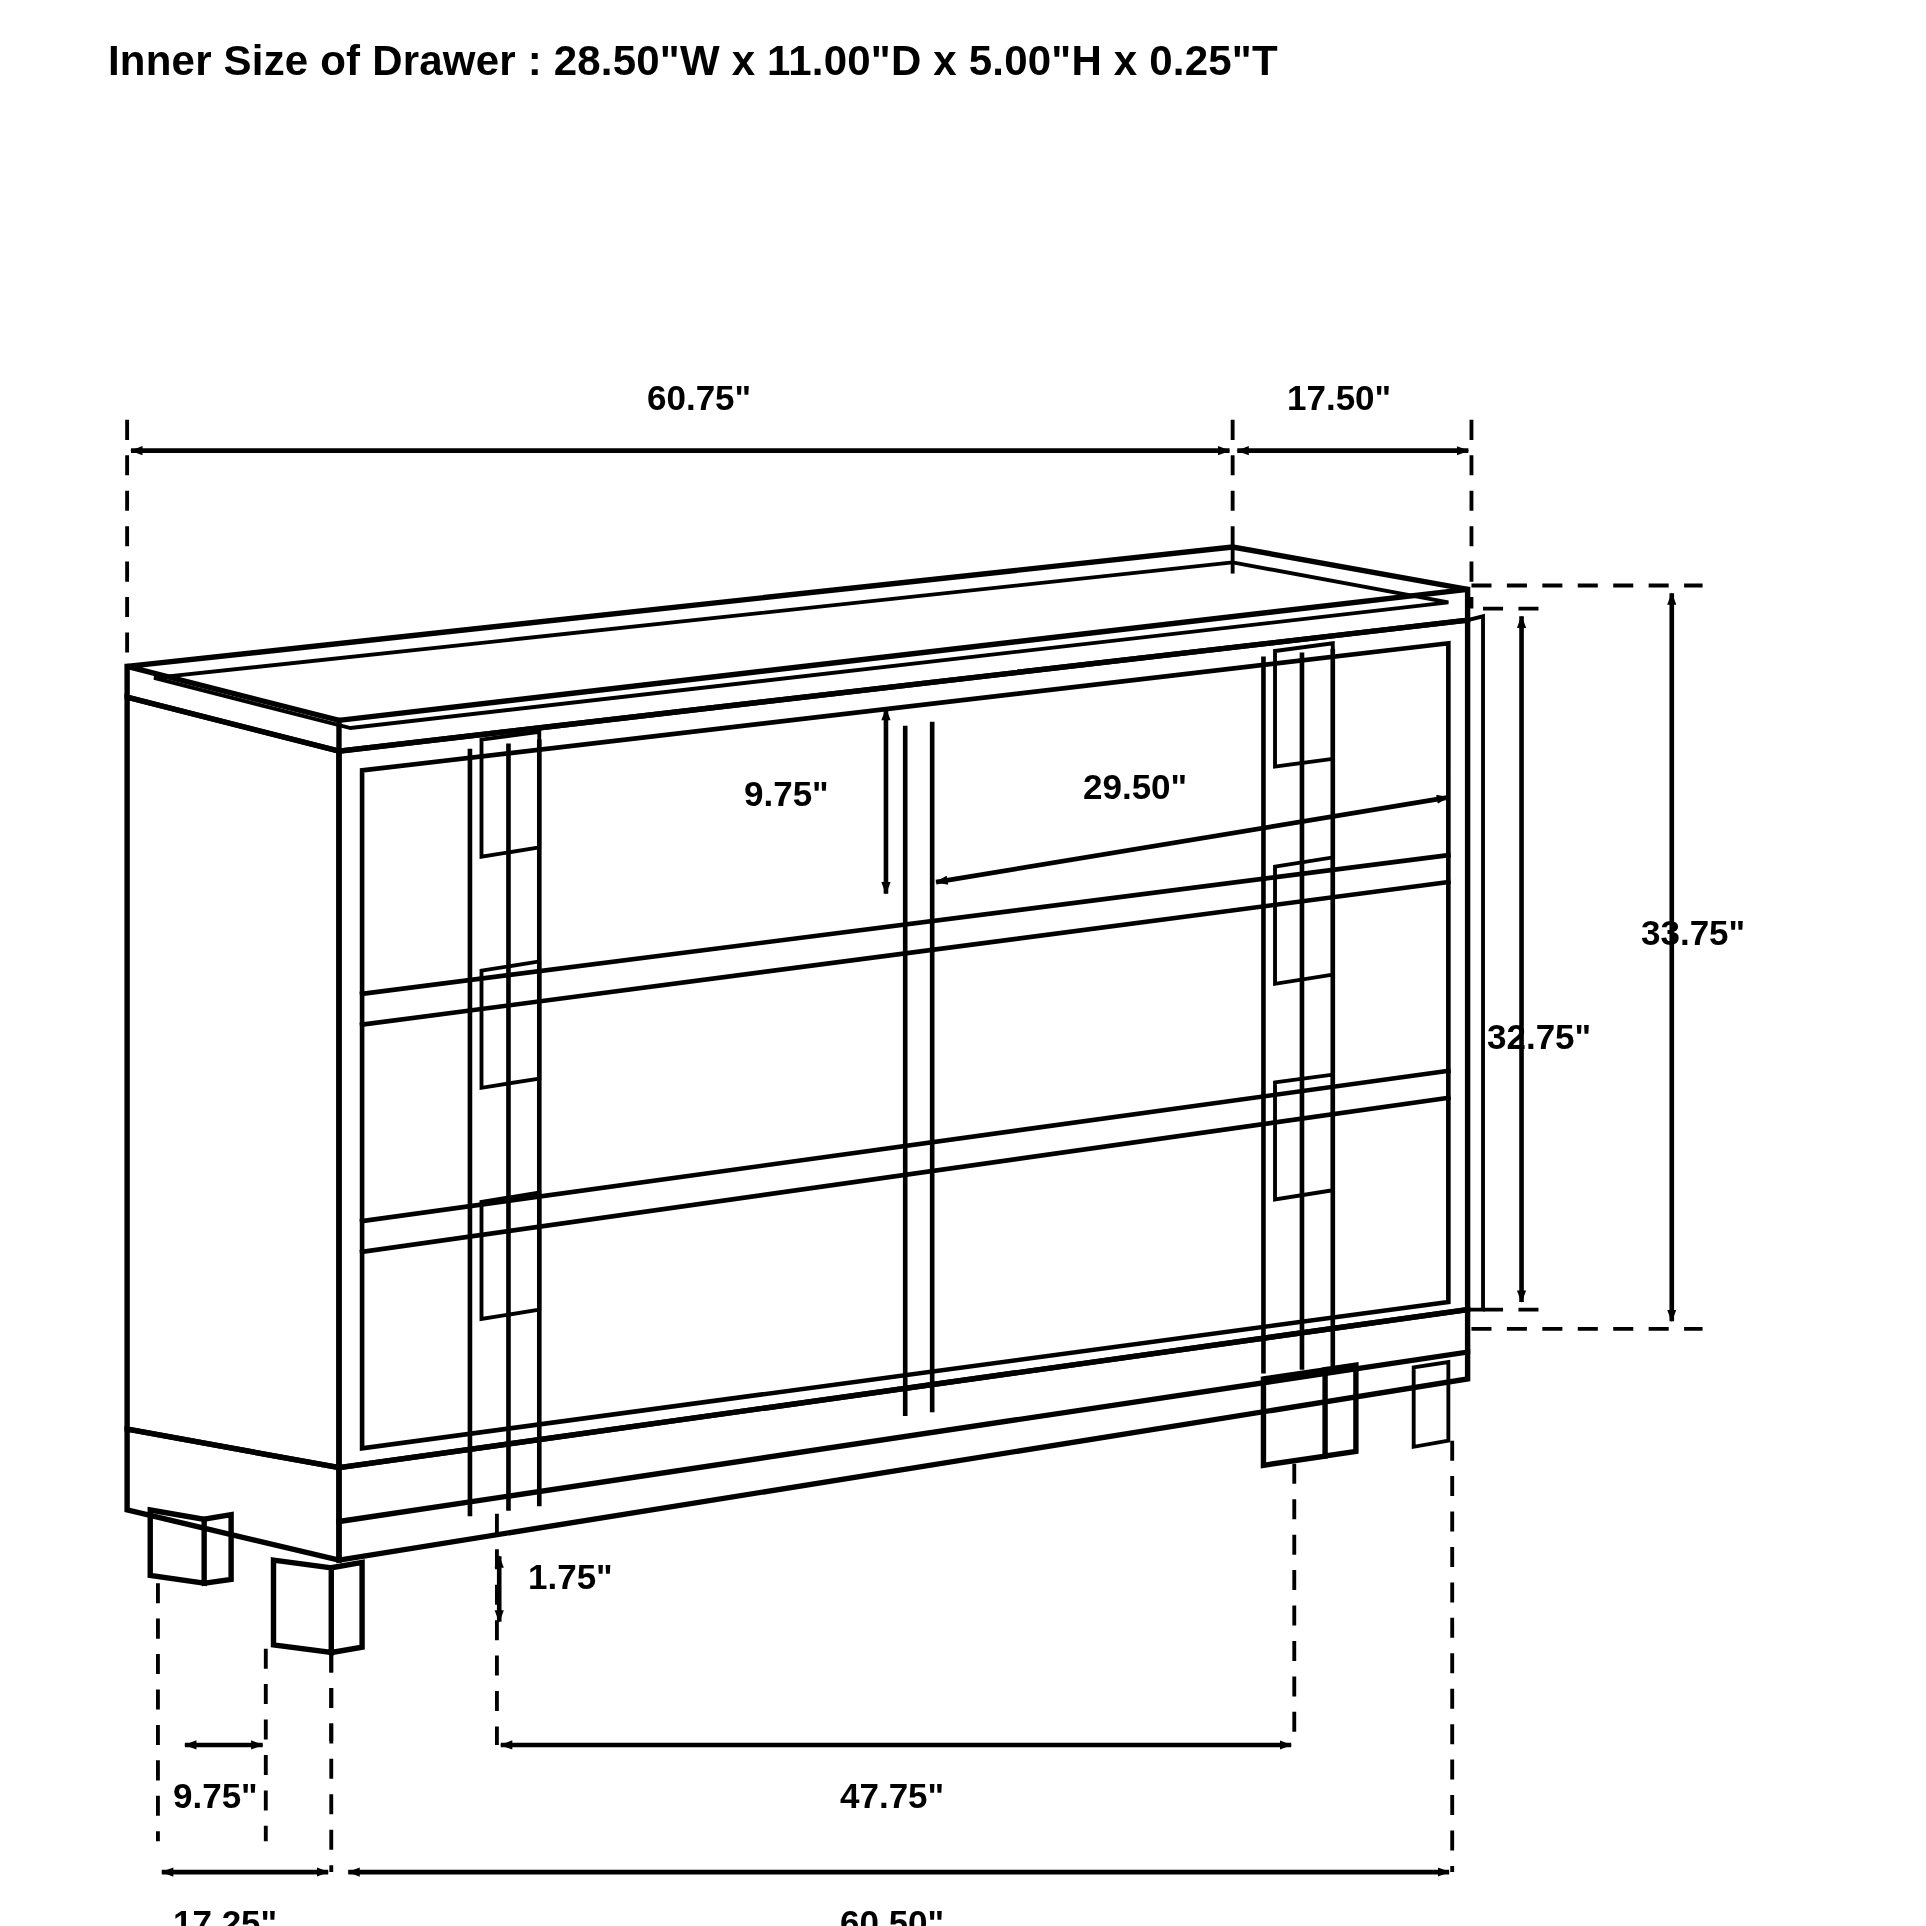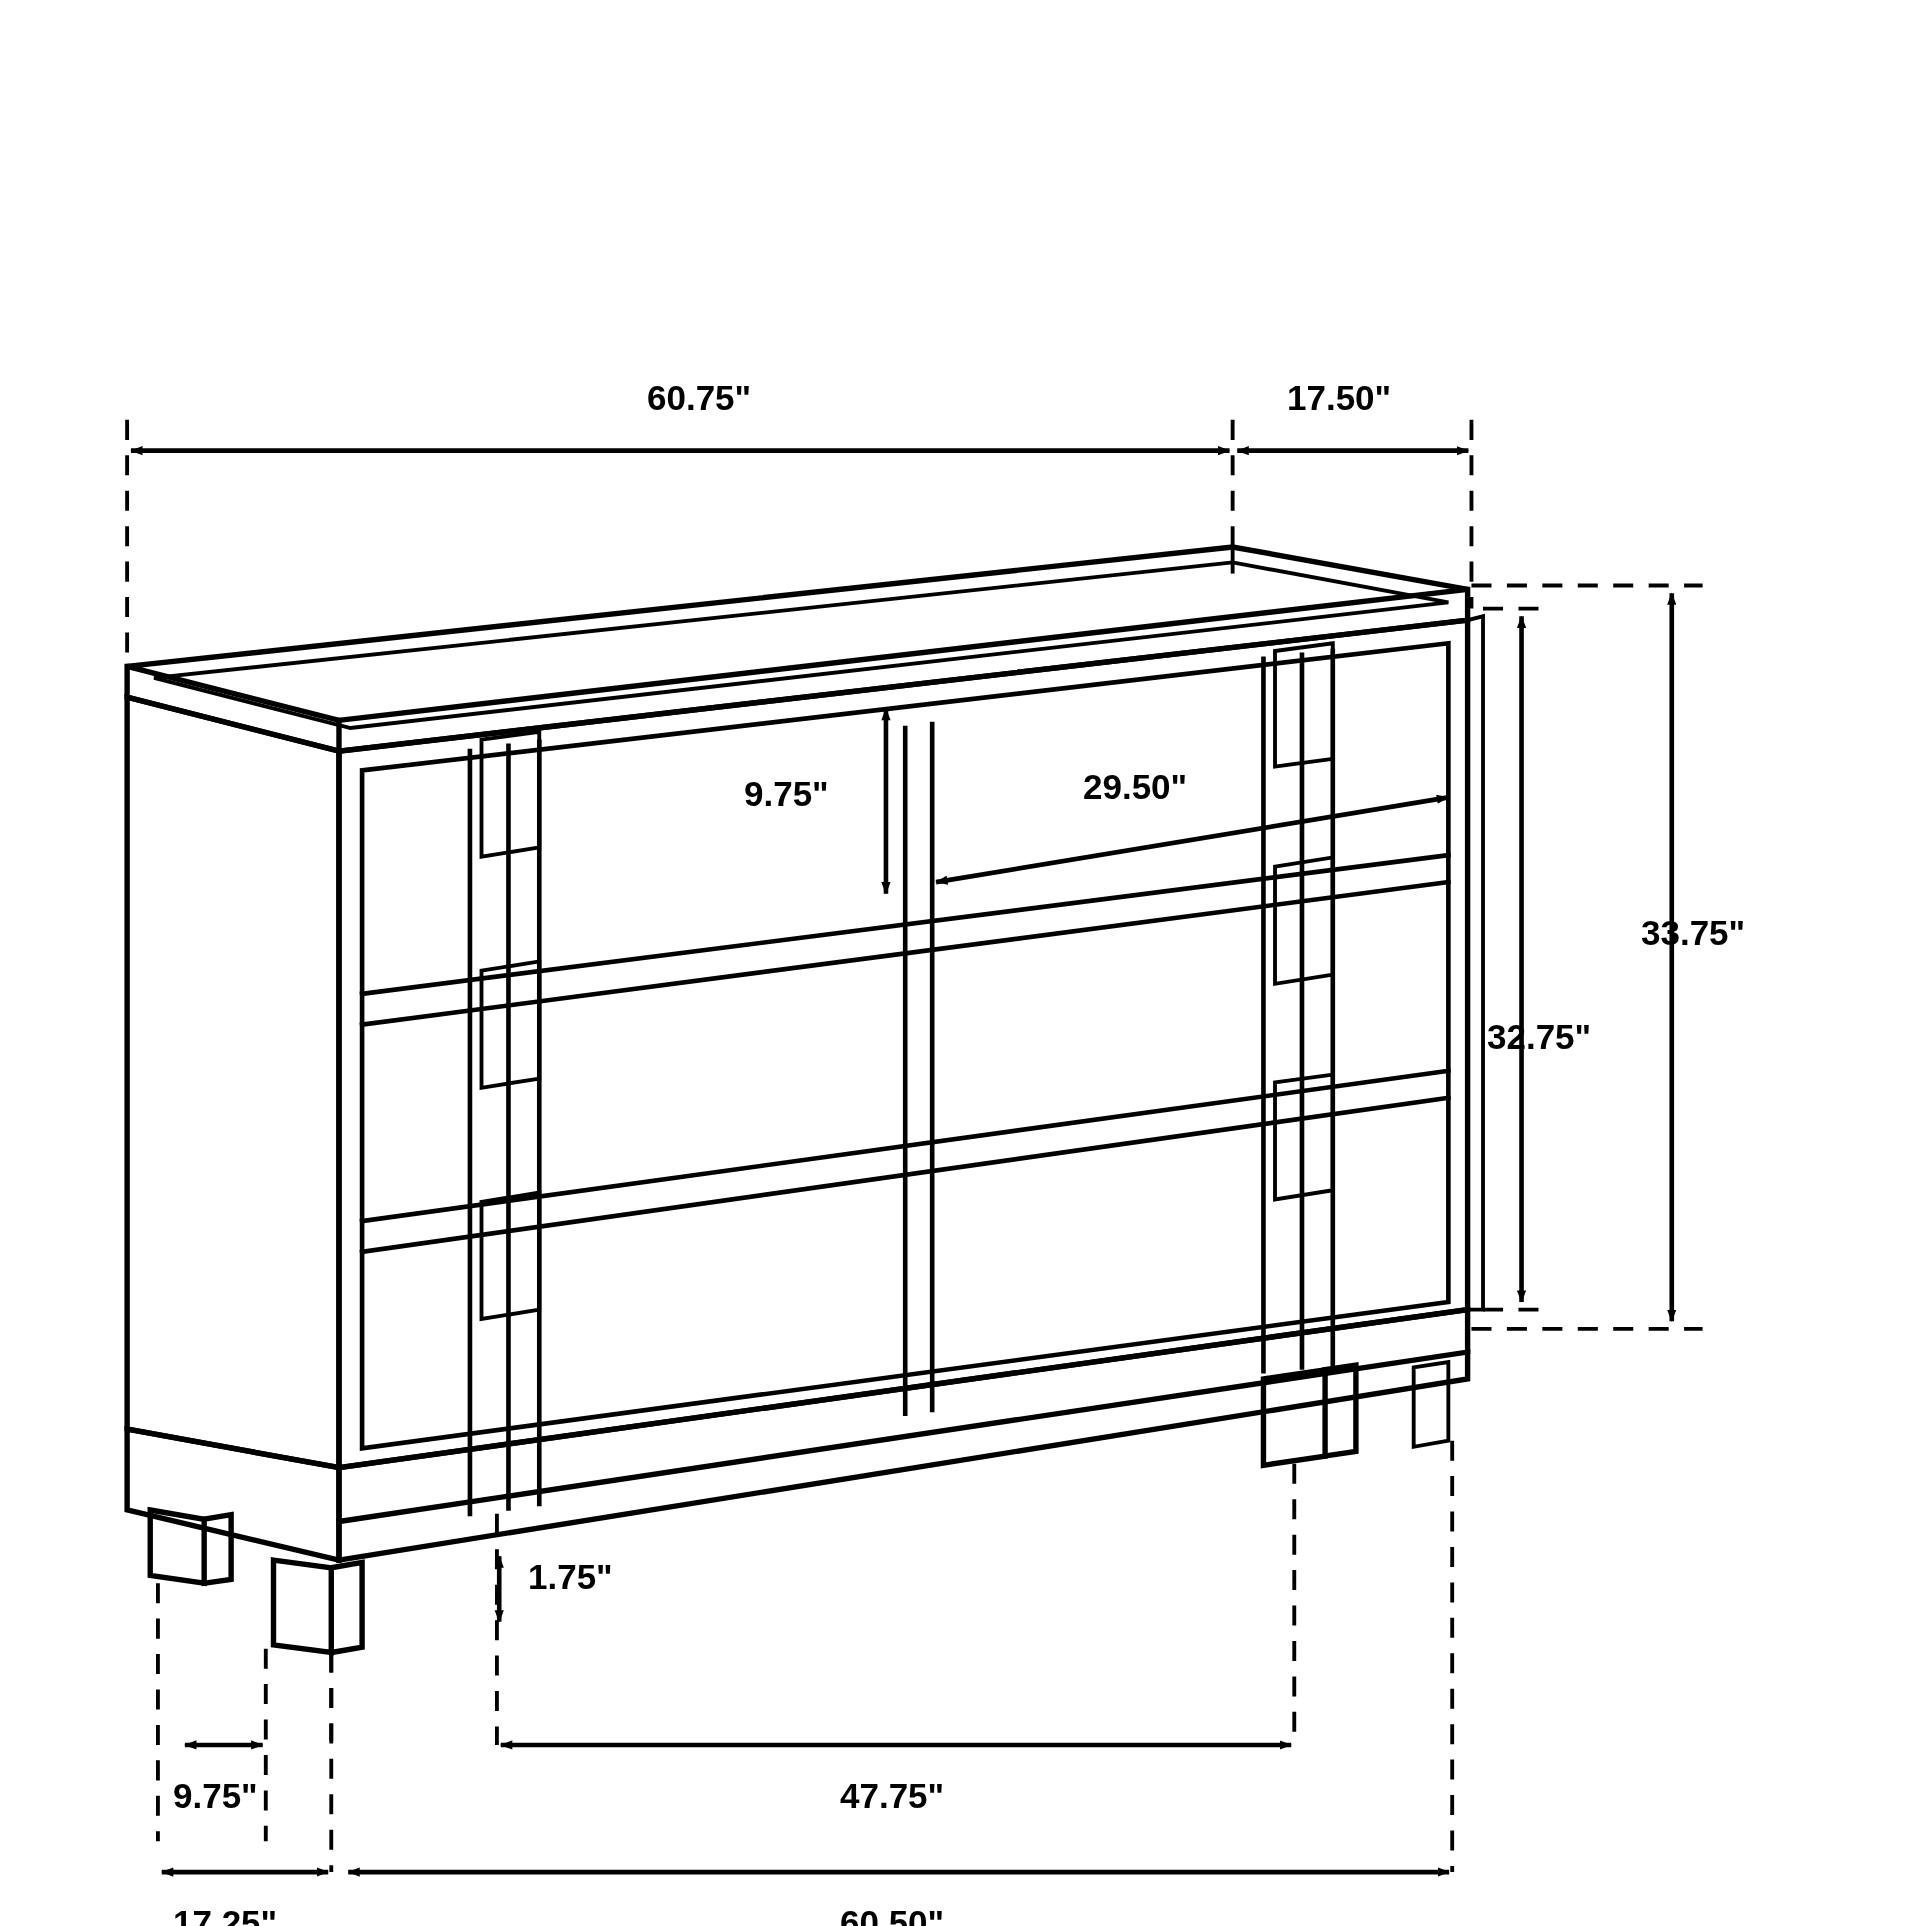--- a/index.html
+++ b/index.html
@@ -40,20 +40,21 @@
     font-size: 35px;
     font-weight: bold;
     white-space: nowrap;
   }
 </style>
 </head>
 <body>
 
 <div id="stage">
 
+  <div id="title">Inner Size of Drawer : 28.50"W x 11.00"D x 5.00"H x 0.25"T</div>
 
   <svg id="drawing" viewBox="0 0 2500 2500">
     <defs>
       <marker id="arrowEnd" markerWidth="18" markerHeight="18" refX="15" refY="6" orient="auto" markerUnits="userSpaceOnUse">
         <path d="M0,0 L16,6 L0,12 z" fill="#000"></path>
       </marker>
       <marker id="arrowStart" markerWidth="18" markerHeight="18" refX="1" refY="6" orient="auto" markerUnits="userSpaceOnUse">
         <path d="M16,0 L0,6 L16,12 z" fill="#000"></path>
       </marker>
     </defs>

